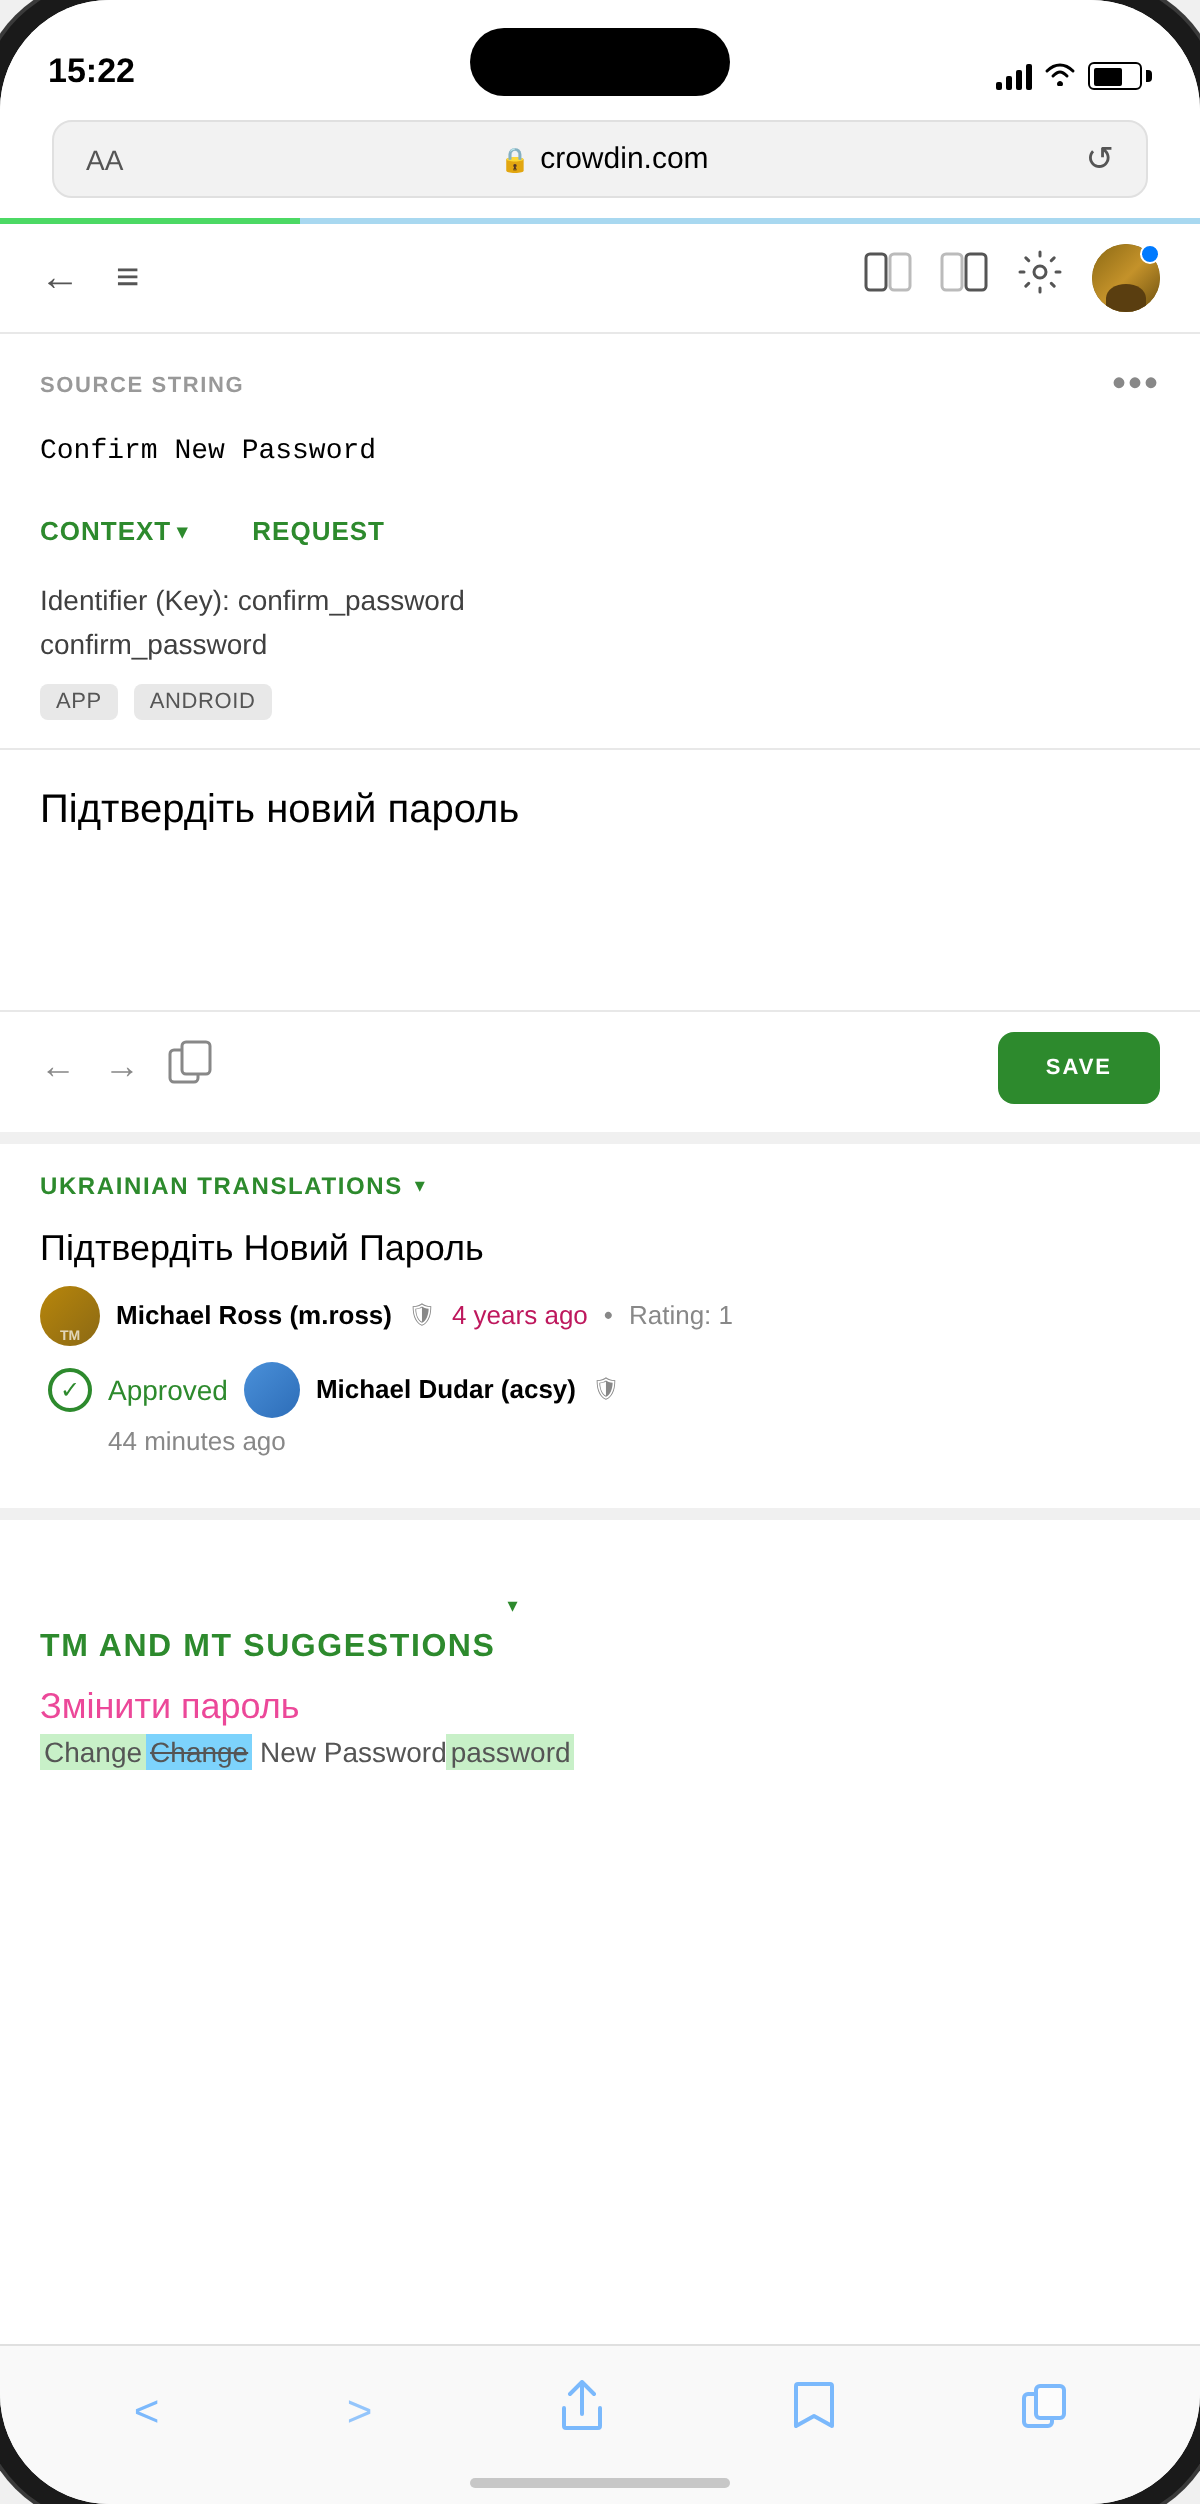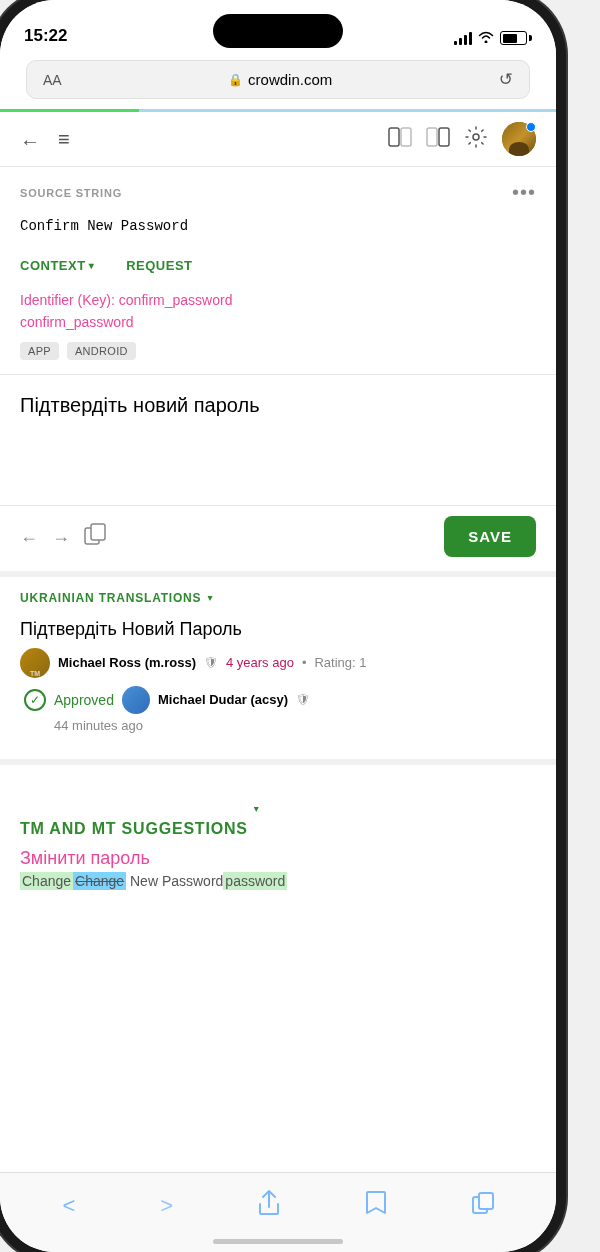--- a/index.html
+++ b/index.html
@@ -8,21 +8,21 @@
       width: 600px;
       height: 1252px;
       background: #f0f0f0;
       font-family: -apple-system, BlinkMacSystemFont, 'Helvetica Neue', Arial, sans-serif;
       overflow: hidden;
       position: relative;
     }
 
     
     .phone-frame {
-      width: 556px;
+      width: 600px;
       height: 1252px;
       background: white;
       border-radius: 55px;
       overflow: hidden;
       position: relative;
       box-shadow: 0 0 0 10px #1a1a1a, 0 0 0 12px #3a3a3a;
     }
 
     
     .dynamic-island {
@@ -300,21 +300,21 @@
       color: #2d8a2d;
     }
 
     
     .context-info {
       padding: 6px 20px 14px;
     }
 
     .context-info-text {
       font-size: 14px;
-      color: #ec4899;
+      color: #404040;
       line-height: 1.6;
     }
 
     .context-tags {
       display: flex;
       gap: 8px;
       margin-top: 8px;
     }
 
     .tag {
@@ -364,21 +364,21 @@
     }
 
     .trans-tool-icon {
       font-size: 18px;
       color: #888;
     }
 
     .save-btn {
       background: #2d8a2d;
       color: white;
-      font-size: 15px;
+      font-size: 11px;
       font-weight: 700;
       letter-spacing: 1px;
       padding: 12px 24px;
       border-radius: 8px;
       border: none;
       cursor: pointer;
     }
 
     
     .translations-section {

